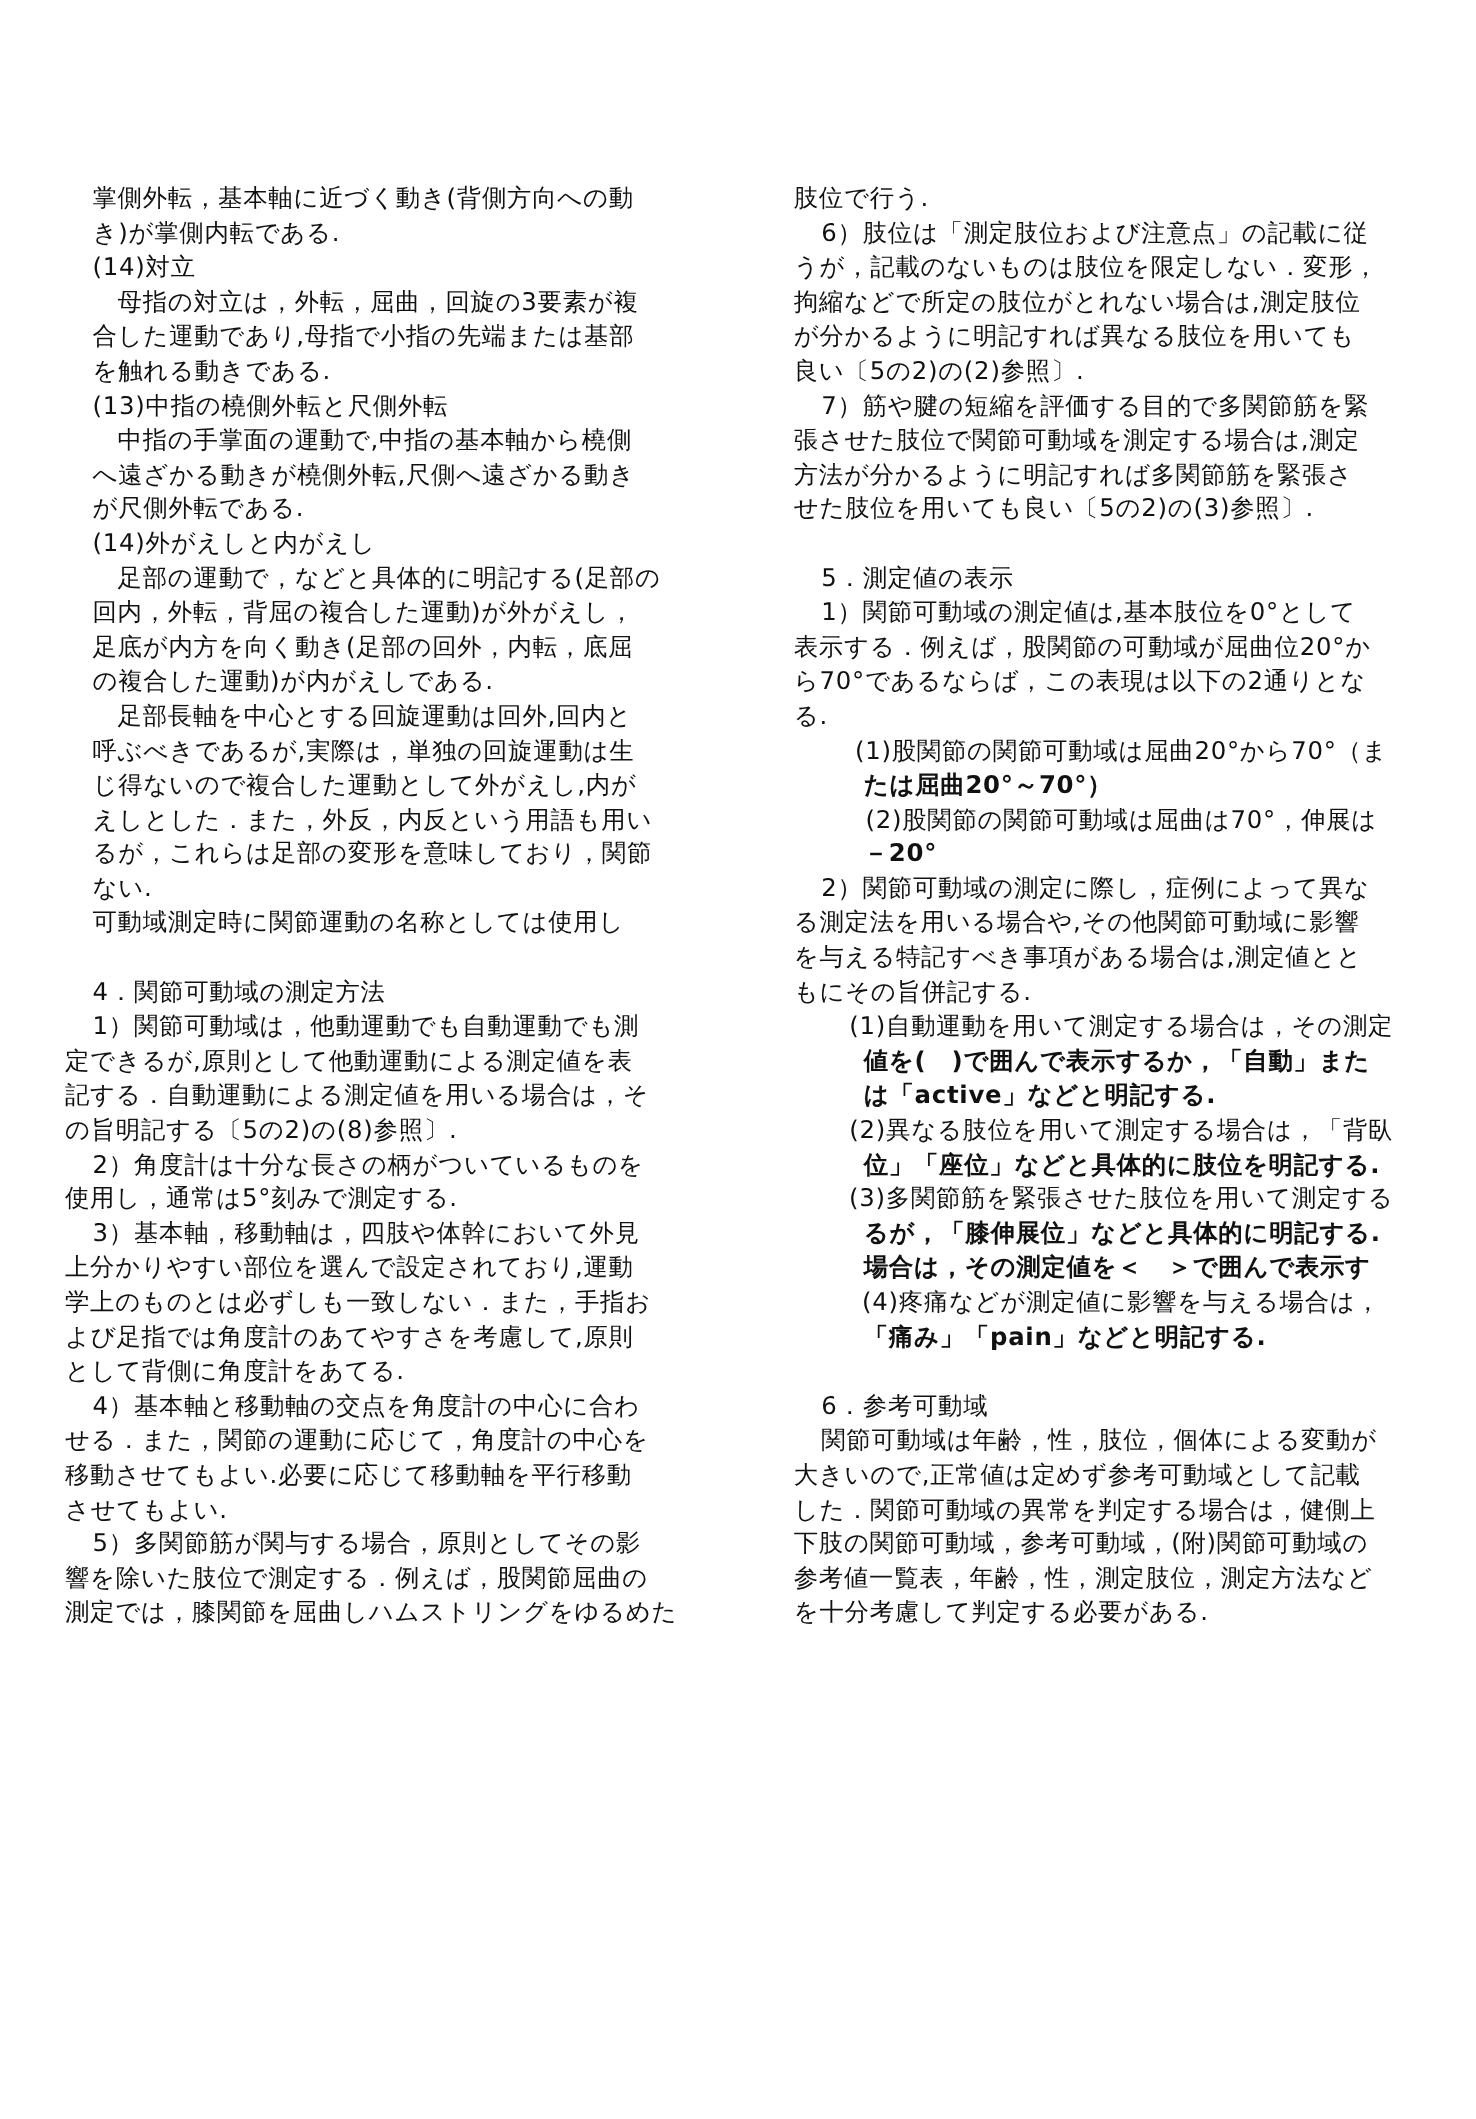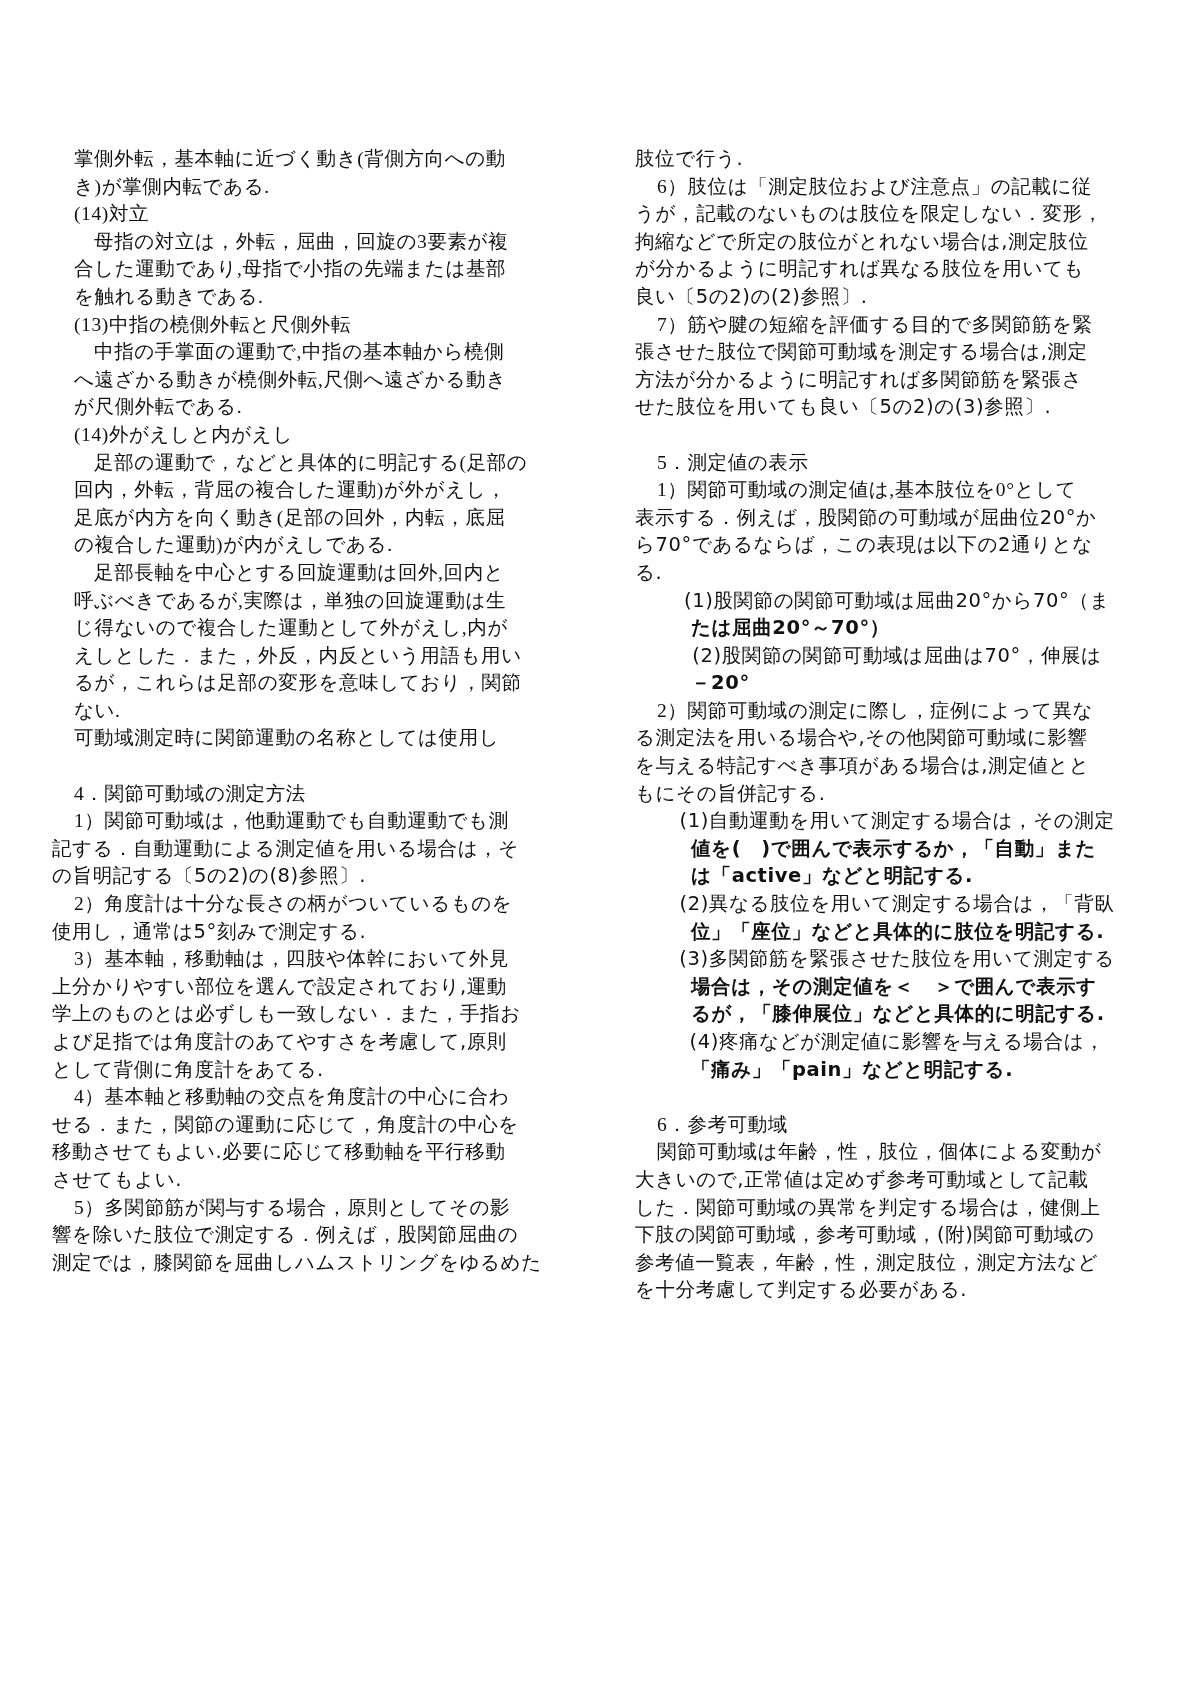--- a/index.html
+++ b/index.html
@@ -22,21 +22,21 @@
       line-height: 27.6px;
       letter-spacing: 0.6px;
     }
     .col-left { left: 52px; width: 498px; }
     .col-right { left: 635px; width: 500px; }
     .line {
       white-space: nowrap;
       height: 27.6px;
       overflow: visible;
     }
-    .ind1 { padding-left: 22px; font-family: Liberation Serif, serif; }
+    .ind1 { padding-left: 22px; }
     .ind-sub { padding-left: 24px; text-align: center; }
     .ind-cont { padding-left: 56px; font-weight: bold; }
     .blank { height: 27.6px; }
   </style>
 </head>
 <body>
 
 <div class="col col-left" id="left-col">
     <div class="line ind1">掌側外転，基本軸に近づく動き(背側方向への動</div>
     <div class="line ind1">き)が掌側内転である.</div>
@@ -56,20 +56,21 @@
     <div class="line ind1">　足部長軸を中心とする回旋運動は回外,回内と</div>
     <div class="line ind1">呼ぶべきであるが,実際は，単独の回旋運動は生</div>
     <div class="line ind1">じ得ないので複合した運動として外がえし,内が</div>
     <div class="line ind1">えしとした．また，外反，内反という用語も用い</div>
     <div class="line ind1">るが，これらは足部の変形を意味しており，関節</div>
     <div class="line ind1">ない.</div>
     <div class="line ind1">可動域測定時に関節運動の名称としては使用し</div>
     <div class="line blank"></div>
     <div class="line ind1">4．関節可動域の測定方法</div>
     <div class="line ind1">1）関節可動域は，他動運動でも自動運動でも測</div>
+    <div class="line">定できるが,原則として他動運動による測定値を表</div>
     <div class="line">記する．自動運動による測定値を用いる場合は，そ</div>
     <div class="line">の旨明記する〔5の2)の(8)参照〕.</div>
     <div class="line ind1">2）角度計は十分な長さの柄がついているものを</div>
     <div class="line">使用し，通常は5°刻みで測定する.</div>
     <div class="line ind1">3）基本軸，移動軸は，四肢や体幹において外見</div>
     <div class="line">上分かりやすい部位を選んで設定されており,運動</div>
     <div class="line">学上のものとは必ずしも一致しない．また，手指お</div>
     <div class="line">よび足指では角度計のあてやすさを考慮して,原則</div>
     <div class="line">として背側に角度計をあてる.</div>
     <div class="line ind1">4）基本軸と移動軸の交点を角度計の中心に合わ</div>
@@ -104,22 +105,22 @@
     <div class="line ind1">2）関節可動域の測定に際し，症例によって異な</div>
     <div class="line">る測定法を用いる場合や,その他関節可動域に影響</div>
     <div class="line">を与える特記すべき事項がある場合は,測定値とと</div>
     <div class="line">もにその旨併記する.</div>
     <div class="line ind-sub">(1)自動運動を用いて測定する場合は，その測定</div>
     <div class="line ind-cont">値を(　)で囲んで表示するか，「自動」また</div>
     <div class="line ind-cont">は「active」などと明記する.</div>
     <div class="line ind-sub">(2)異なる肢位を用いて測定する場合は，「背臥</div>
     <div class="line ind-cont">位」「座位」などと具体的に肢位を明記する.</div>
     <div class="line ind-sub">(3)多関節筋を緊張させた肢位を用いて測定する</div>
+    <div class="line ind-cont">るが，「膝伸展位」などと具体的に明記する.</div>
     <div class="line ind-cont">場合は，その測定値を＜　＞で囲んで表示す</div>
-    <div class="line ind-cont">るが，「膝伸展位」などと具体的に明記する.</div>
     <div class="line ind-sub">(4)疼痛などが測定値に影響を与える場合は，</div>
     <div class="line ind-cont">「痛み」「pain」などと明記する.</div>
     <div class="line blank"></div>
     <div class="line ind1">6．参考可動域</div>
     <div class="line ind1">関節可動域は年齢，性，肢位，個体による変動が</div>
     <div class="line">大きいので,正常値は定めず参考可動域として記載</div>
     <div class="line">した．関節可動域の異常を判定する場合は，健側上</div>
     <div class="line">下肢の関節可動域，参考可動域，(附)関節可動域の</div>
     <div class="line">参考値一覧表，年齢，性，測定肢位，測定方法など</div>
     <div class="line">を十分考慮して判定する必要がある.</div>

